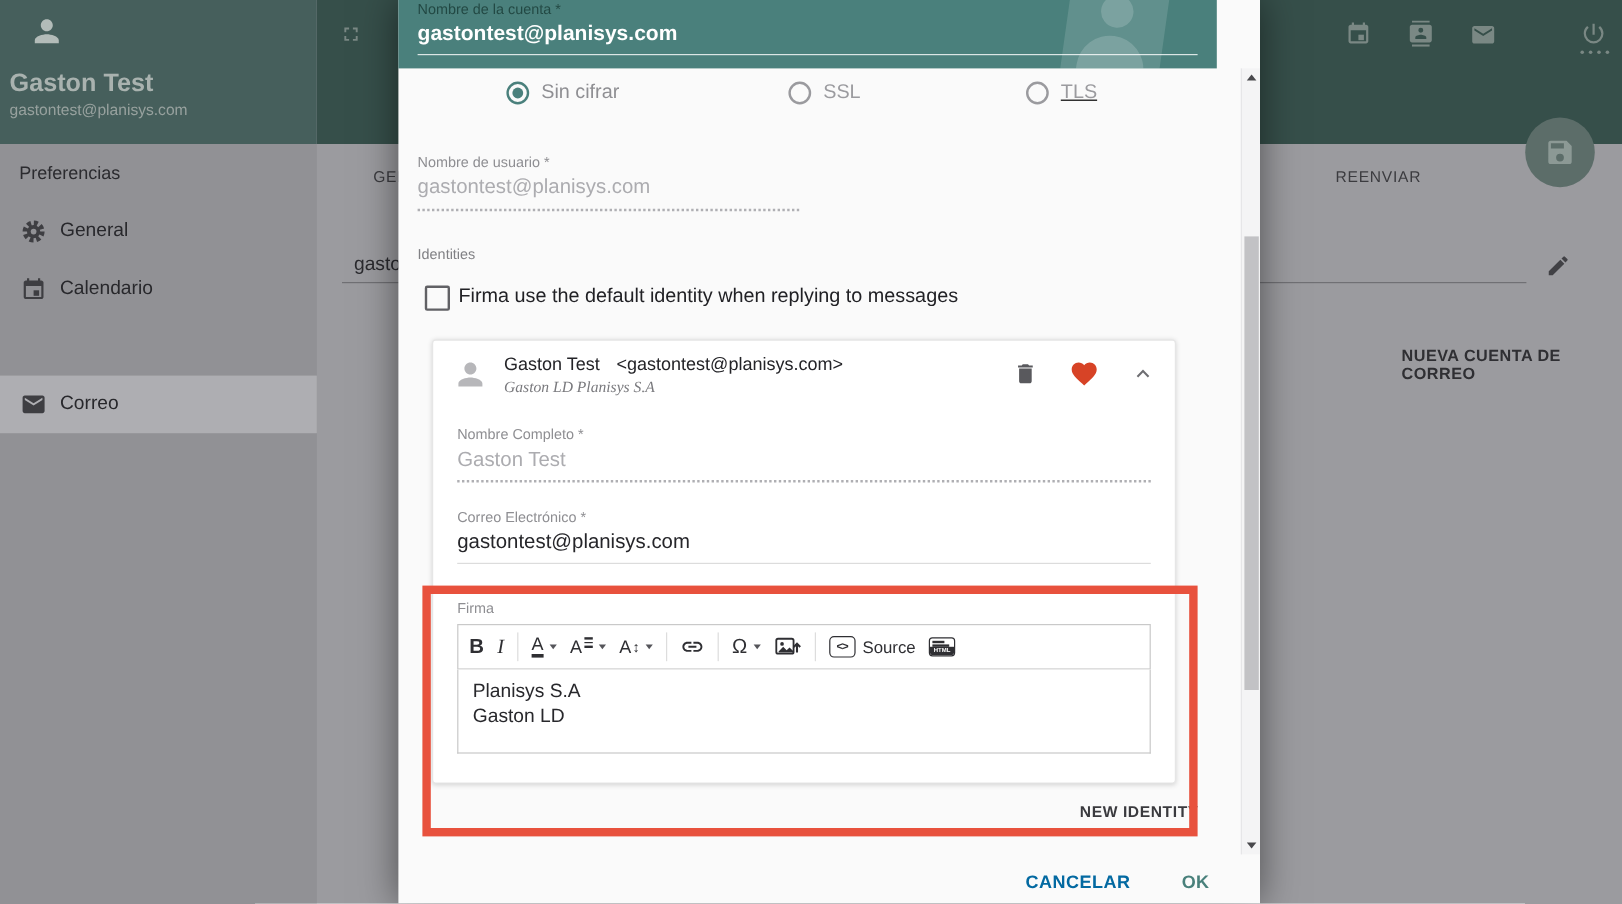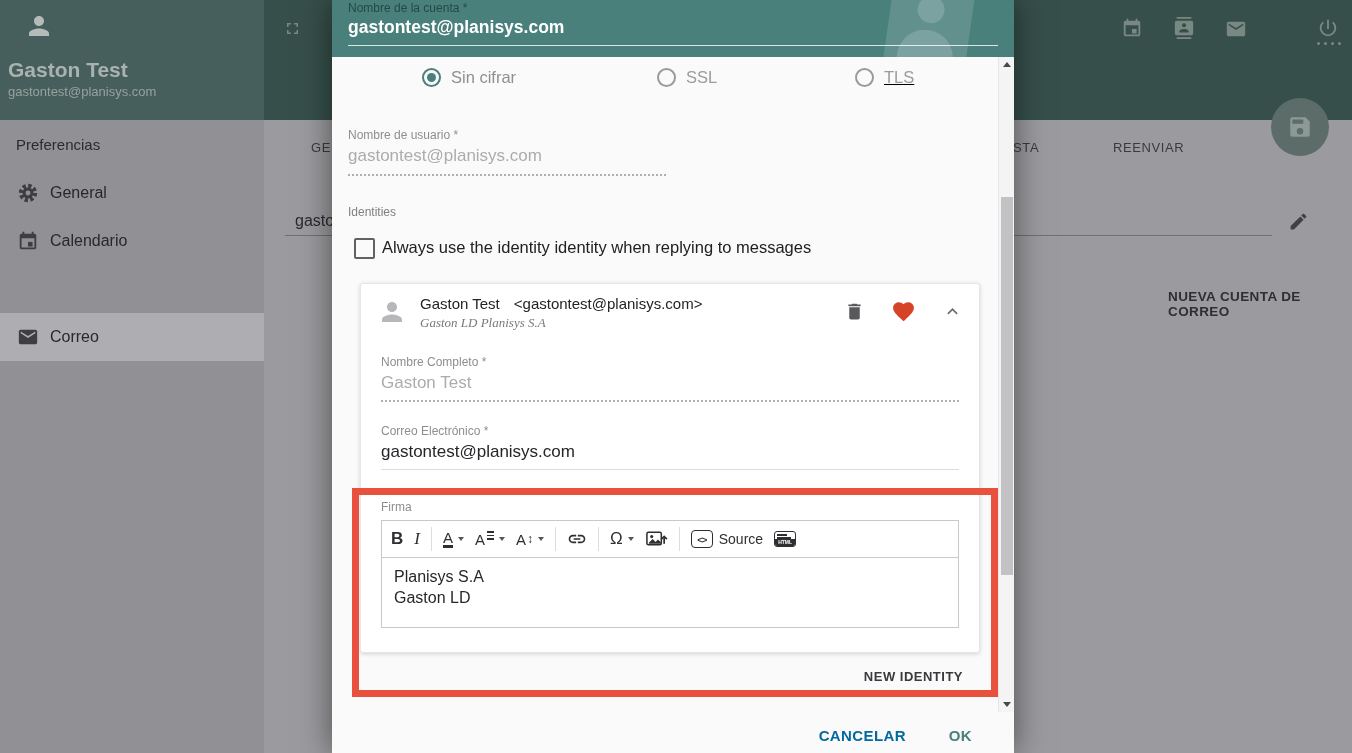--- a/index.html
+++ b/index.html
@@ -27,21 +27,21 @@
 
   
   .bg-tab{position:absolute;top:140px;font-size:13px;letter-spacing:.6px;color:#3B3B3F;}
   .bg-input-text{position:absolute;left:295px;top:212px;font-size:16px;color:#2A2A2E;}
   .bg-underline{position:absolute;left:285px;top:235px;width:987px;height:1px;background:#707074;}
   .bg-pencil{position:absolute;left:1288px;top:211px;color:#414145;}
   .bg-newaccount{position:absolute;left:1168px;top:289px;font-size:13.5px;letter-spacing:.4px;font-weight:bold;color:#2F2F33;}
   .fab{position:absolute;left:1271px;top:98px;width:58px;height:58px;border-radius:50%;background:#5C6D69;z-index:2;display:flex;align-items:center;justify-content:center;color:#8C9995;}
 
   
-  .modal{position:absolute;left:332px;top:0;width:682px;height:753px;background:#FAFAFA;z-index:10;box-shadow:0 0 30px rgba(0,0,0,.5);}
+  .modal{position:absolute;left:332px;top:0;width:682px;height:753px;background:#FAFAFA;z-index:10;box-shadow:0 0 30px rgba(0,0,0,.5);padding-left:36px;}
   .m-header{position:absolute;left:0;top:0;width:682px;height:57px;background:#4A807C;overflow:hidden;}
   .m-h-label{position:absolute;left:16px;top:1px;font-size:12px;color:rgba(0,25,20,.55);}
   .m-h-value{position:absolute;left:16px;top:17px;font-size:17.5px;font-weight:bold;color:#FFFFFF;}
   .m-h-line{position:absolute;left:16px;top:45px;width:650px;height:1px;background:rgba(255,255,255,.8);}
   .m-badge{position:absolute;left:556px;top:-20px;width:82px;height:96px;border-radius:10px;background:rgba(255,255,255,.13);transform:rotate(8deg);}
   .m-badge .bhead{position:absolute;left:27px;top:16px;width:27px;height:27px;border-radius:50%;background:rgba(255,255,255,.17);}
   .m-badge .bbody{position:absolute;left:13px;top:50px;width:56px;height:34px;border-radius:28px 28px 0 0;background:rgba(255,255,255,.17);}
 
   .radio-item{position:absolute;top:68px;display:flex;align-items:center;gap:10px;}
   .radio{width:19px;height:19px;border-radius:50%;border:2px solid #9A9A9E;box-sizing:border-box;position:relative;flex:0 0 auto;}
@@ -223,21 +223,21 @@
       <span class="radio"></span>
       <span class="radio-lbl">TLS</span>
     </div>
 
     <div class="f-label" style="left:16px;top:128px;">Nombre de usuario *</div>
     <div class="f-value val-dis" style="left:16px;top:146px;">gastontest@planisys.com</div>
     <div class="abs dotted" style="left:16px;top:158px;width:318px;height:16px;"></div>
 
     <div class="f-label" style="left:16px;top:205px;color:#808084;">Identities</div>
     <span class="chk"></span>
-    <div class="chk-lbl">Always use the identity identity when replying to messages</div>
+    <div class="chk-lbl">Firma use the default identity when replying to messages</div>
 
     <div class="card">
       <div class="card-head">
         <svg class="id-avatar" width="30" height="30" viewBox="0 0 24 24">
             <path fill="currentColor" d="M12 12c2.21 0 4-1.79 4-4s-1.79-4-4-4-4 1.79-4 4 1.79 4 4 4zm0 2c-2.67 0-8 1.34-8 4v2h16v-2c0-2.66-5.33-4-8-4z"></path>
           </svg>
         <div class="id-text">
           <div class="id-name"><span>Gaston Test</span><span class="id-mailpart">&lt;gastontest@planisys.com&gt;</span></div>
           <div class="id-org">Gaston LD Planisys S.A</div>
         </div>

